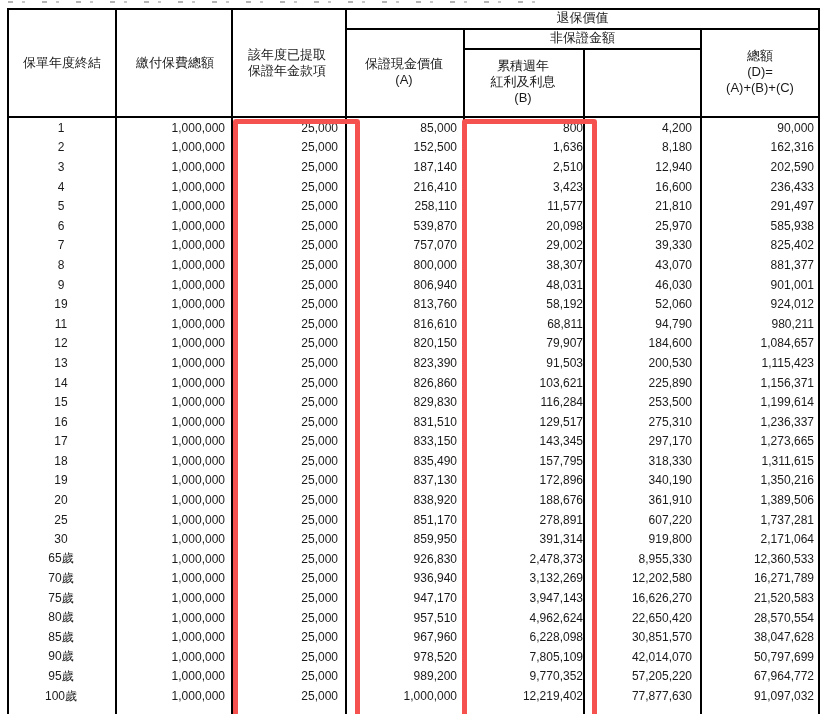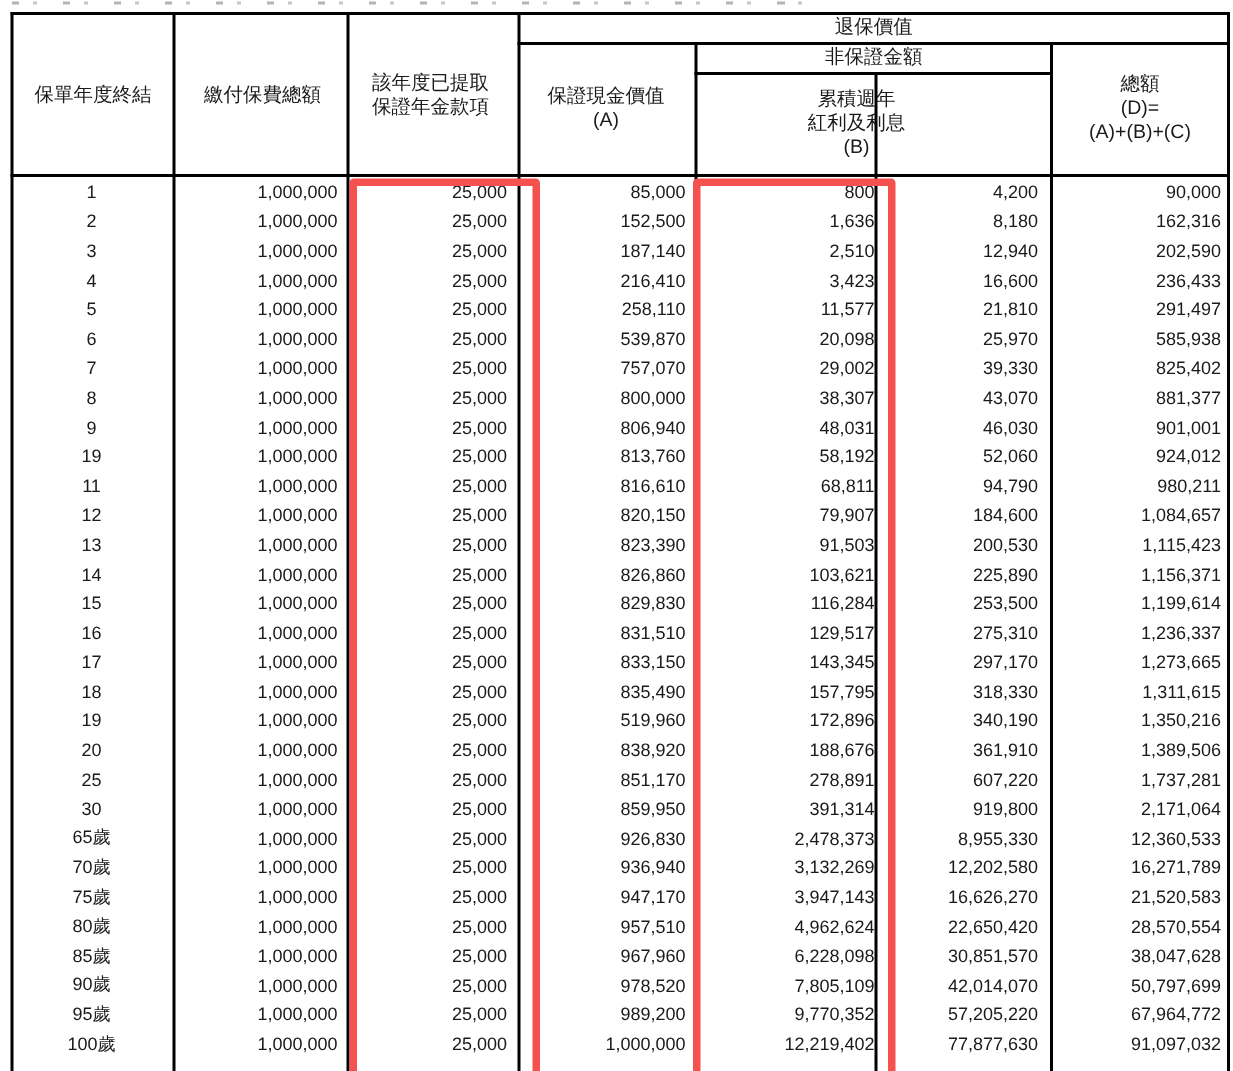--- a/index.html
+++ b/index.html
@@ -56,21 +56,21 @@
   <div class="vline" style="left:818px;top:8px;height:706px;"></div>
 
   <div class="hcell" style="left:9px;top:10px;width:106px;height:106px;">保單年度終結</div>
   <div class="hcell" style="left:117px;top:10px;width:116px;height:106px;">繳付保費總額</div>
   <div class="hcell" style="left:233px;top:10px;width:108px;height:106px;">該年度已提取
 保證年金款項</div>
   <div class="hcell" style="left:347px;top:8px;width:471px;height:20px;">退保價值</div>
   <div class="hcell" style="left:347px;top:30px;width:114px;height:84px;">保證現金價值
 (A)</div>
   <div class="hcell" style="left:465px;top:28px;width:235px;height:20px;">非保證金額</div>
-  <div class="hcell" style="left:465px;top:50px;width:116px;height:64px;margin-left:48px;">累積週年
+  <div class="hcell" style="left:465px;top:50px;width:116px;height:64px;">累積週年
 紅利及利息
 (B)</div>
   <div class="hcell" style="left:702px;top:30px;width:116px;height:84px;">總額
 (D)=
 (A)+(B)+(C)</div>
 
   <div id="body-rows">
       <div class="brow">
         <div class="bcell col0">1</div>
         <div class="bcell col1">1,000,000</div>
@@ -230,21 +230,21 @@
         <div class="bcell col2">25,000</div>
         <div class="bcell col3">835,490</div>
         <div class="bcell col4">157,795</div>
         <div class="bcell col5">318,330</div>
         <div class="bcell col6">1,311,615</div>
       </div>
       <div class="brow">
         <div class="bcell col0">19</div>
         <div class="bcell col1">1,000,000</div>
         <div class="bcell col2">25,000</div>
-        <div class="bcell col3">519,960</div>
+        <div class="bcell col3">837,130</div>
         <div class="bcell col4">172,896</div>
         <div class="bcell col5">340,190</div>
         <div class="bcell col6">1,350,216</div>
       </div>
       <div class="brow">
         <div class="bcell col0">20</div>
         <div class="bcell col1">1,000,000</div>
         <div class="bcell col2">25,000</div>
         <div class="bcell col3">838,920</div>
         <div class="bcell col4">188,676</div>

